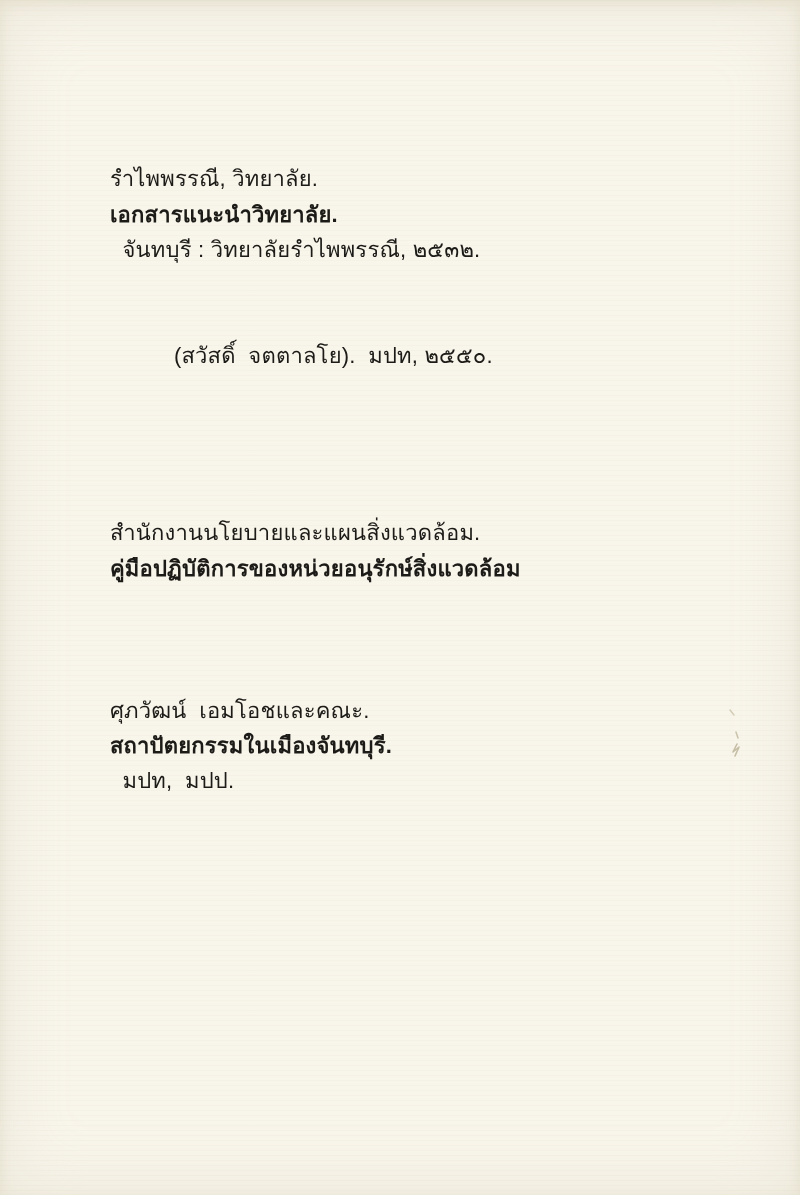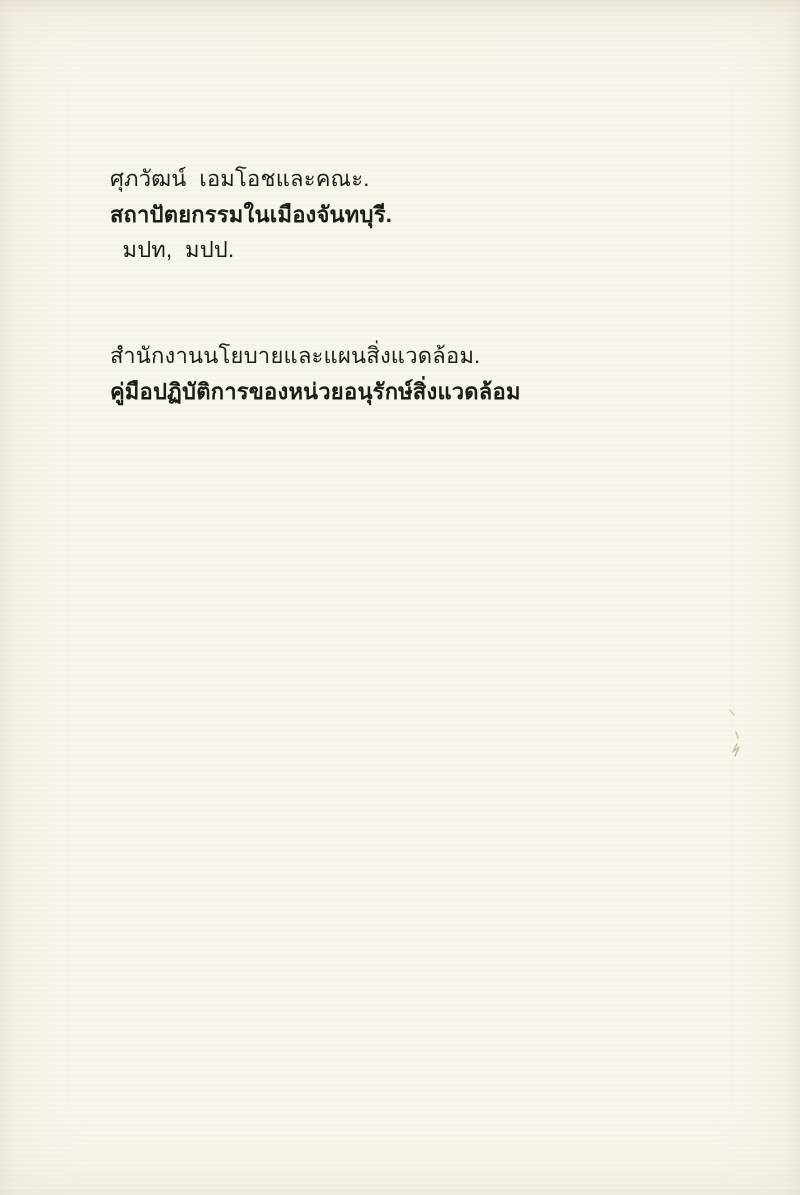--- a/index.html
+++ b/index.html
@@ -61,33 +61,43 @@
     pointer-events: none;
   }
 </style>
 </head>
 <body>
 
 <div class="page">
 
   <div class="bib">
 
+    <div class="line">
+      <span class="seg-regular">รำไพพรรณี, วิทยาลัย.  </span>
+      <span class="seg-bold">เอกสารแนะนำวิทยาลัย.</span>
+      <span class="seg-regular">  จันทบุรี : วิทยาลัยรำไพพรรณี, ๒๕๓๒.</span>
+    </div>
 
 
-
-    <div class="line">
-      <span class="seg-regular">ศุภวัฒน์  เอมโอชและคณะ.  </span>
-      <span class="seg-bold">สถาปัตยกรรมในเมืองจันทบุรี.</span>
-      <span class="seg-regular">  มปท,  มปป.</span>
+    <div class="line indent">
+      <span class="seg-regular">(สวัสดิ์  จตตาลโย).  มปท, ๒๕๕๐.</span>
+      <span class="seg-bold"></span>
+      <span class="seg-regular"></span>
     </div>
 
     <div class="line">
       <span class="seg-regular">สำนักงานนโยบายและแผนสิ่งแวดล้อม.  </span>
       <span class="seg-bold">คู่มือปฏิบัติการของหน่วยอนุรักษ์สิ่งแวดล้อม</span>
       <span class="seg-regular"></span>
+    </div>
+
+    <div class="line">
+      <span class="seg-regular">ศุภวัฒน์  เอมโอชและคณะ.  </span>
+      <span class="seg-bold">สถาปัตยกรรมในเมืองจันทบุรี.</span>
+      <span class="seg-regular">  มปท,  มปป.</span>
     </div>
 
 
   </div>
 
   <svg class="pencil-mark" viewBox="0 0 34 72" xmlns="http://www.w3.org/2000/svg">
     <path d="M10 8 L14 13" stroke="#c6bfa4" stroke-width="1.4" fill="none" stroke-linecap="round"></path>
     <path d="M16 30 L18 36" stroke="#bdb598" stroke-width="1.6" fill="none" stroke-linecap="round"></path>
     <path d="M17 42 L13 50 L19 45 L15 54" stroke="#b5ac8e" stroke-width="1.6" fill="none" stroke-linecap="round" stroke-linejoin="round"></path>
   </svg>

